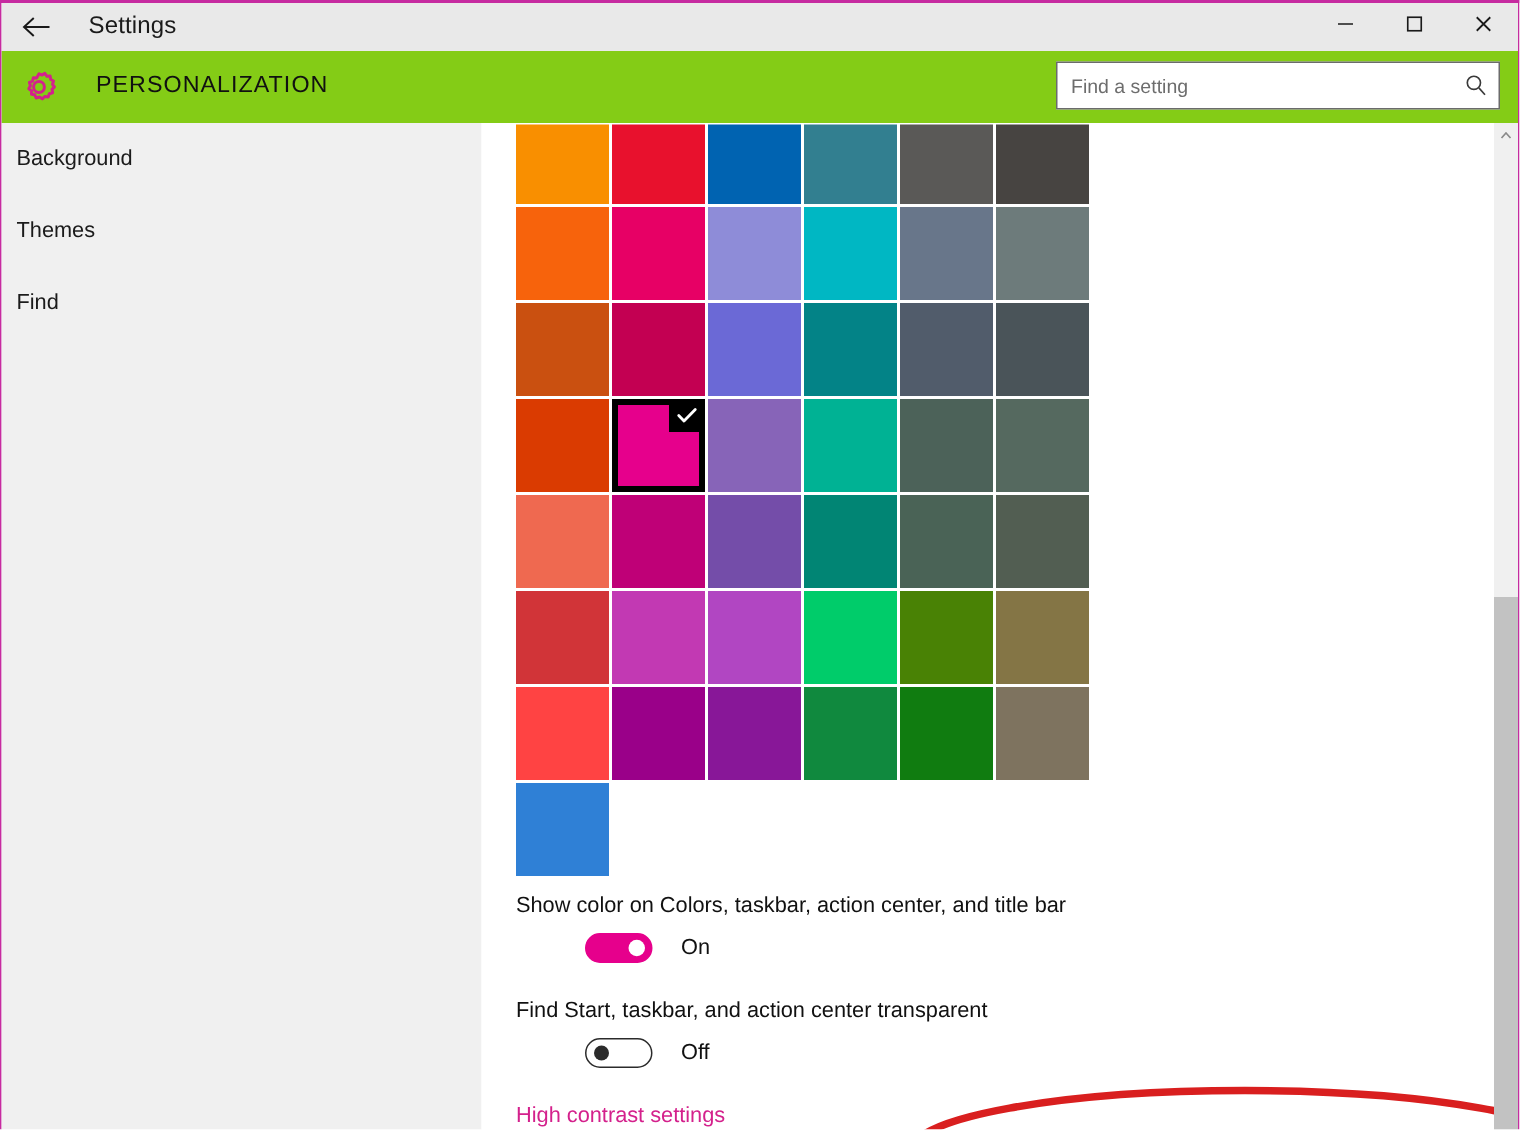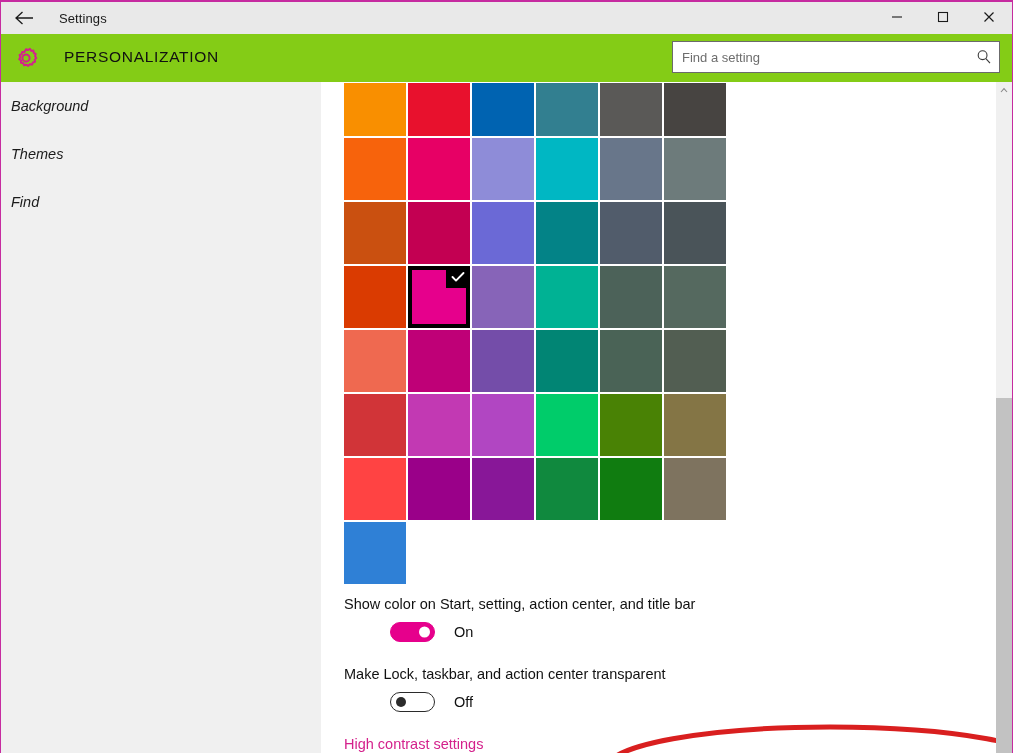--- a/index.html
+++ b/index.html
@@ -40,21 +40,21 @@
   .back-btn {
     width: 46px;
     height: 32px;
     display: flex;
     align-items: center;
     justify-content: center;
     cursor: pointer;
   }
   .back-btn svg { display: block; }
   .app-title {
-    font-size: 13px;
+    font-size: 16px;
     color: #1a1a1a;
     margin-left: 12px;
     letter-spacing: .1px;
   }
   .win-controls {
     position: absolute;
     right: 0; top: 0;
     height: 32px;
     display: flex;
   }
@@ -85,21 +85,21 @@
     position: absolute;
     left: 63px; top: 14px;
     font-size: 15.5px;
     color: #111;
     letter-spacing: .7px;
   }
   .searchbox {
     position: absolute;
     right: 12px;
     top: 7px;
-    width: 328px;
+    width: 296px;
     height: 32px;
     box-sizing: border-box;
     border: 1px solid #6b6b6b;
     background: #ffffff;
     display: flex;
     align-items: center;
   }
   .searchbox input {
     border: none;
     outline: none;
@@ -129,21 +129,20 @@
     background: #f0f0f0;
   }
   .nav-item {
     height: 48px;
     display: flex;
     align-items: center;
     padding-left: 10px;
     font-size: 14.5px;
     color: #1b1b1b;
     cursor: pointer;
-    font-style: italic;
   }
   .nav-item.selected {
     background: #e878b4;
   }
 
   
   .content {
     position: absolute;
     left: 320px; top: 80px;
     width: 675px;
@@ -427,29 +426,29 @@
           <div class="swatch" style="background: rgb(136, 23, 152);"></div>
           <div class="swatch" style="background: rgb(16, 137, 62);"></div>
           <div class="swatch" style="background: rgb(16, 124, 16);"></div>
           <div class="swatch" style="background: rgb(126, 115, 95);"></div>
         </div>
         <div class="swatch-row">
           <div class="swatch" style="background: rgb(47, 128, 214);"></div>
         </div>
       </div>
 
-    <div class="opt-label" style="top:514px;">Show color on Start, setting, action center, and title bar</div>
+    <div class="opt-label" style="top:514px;">Show color on Colors, taskbar, action center, and title bar</div>
     <div class="toggle-row" style="top:540px;">
       <div class="toggle on">
         <div class="knob"></div>
       </div>
       <div class="toggle-state">On</div>
     </div>
 
-    <div class="opt-label" style="top:584px;">Make Lock, taskbar, and action center transparent</div>
+    <div class="opt-label" style="top:584px;">Find Start, taskbar, and action center transparent</div>
     <div class="toggle-row" style="top:610px;">
       <div class="toggle off">
         <div class="knob"></div>
       </div>
       <div class="toggle-state">Off</div>
     </div>
 
     <a class="link" style="top:654px;">High contrast settings</a>
 
     <div class="annotation">

